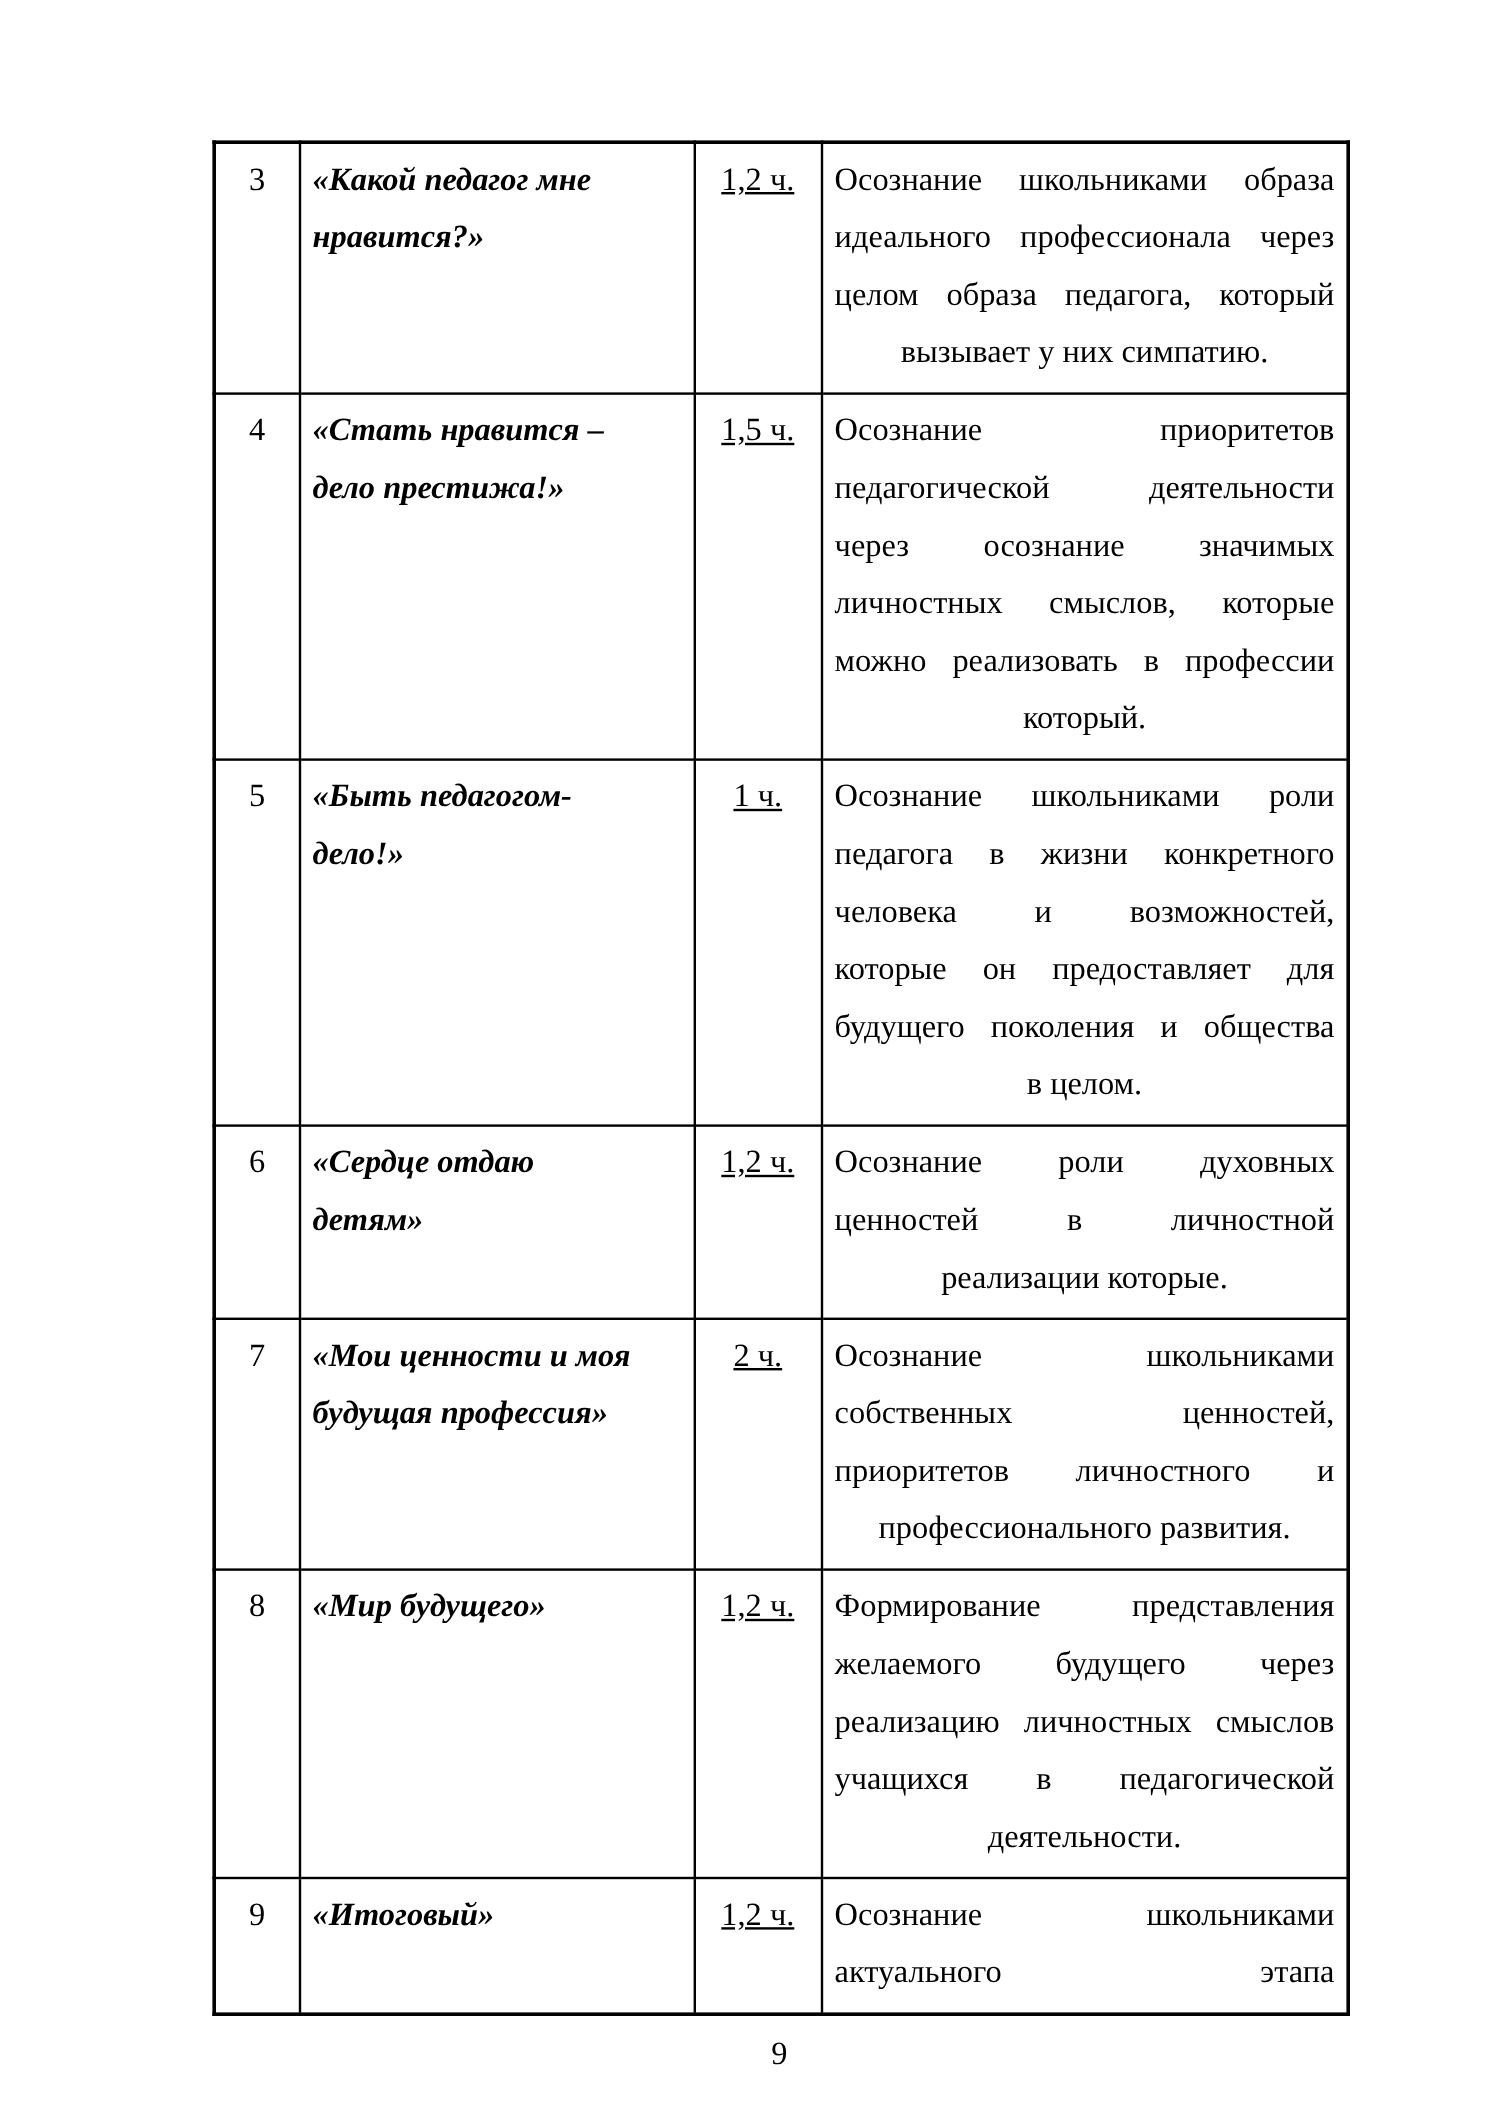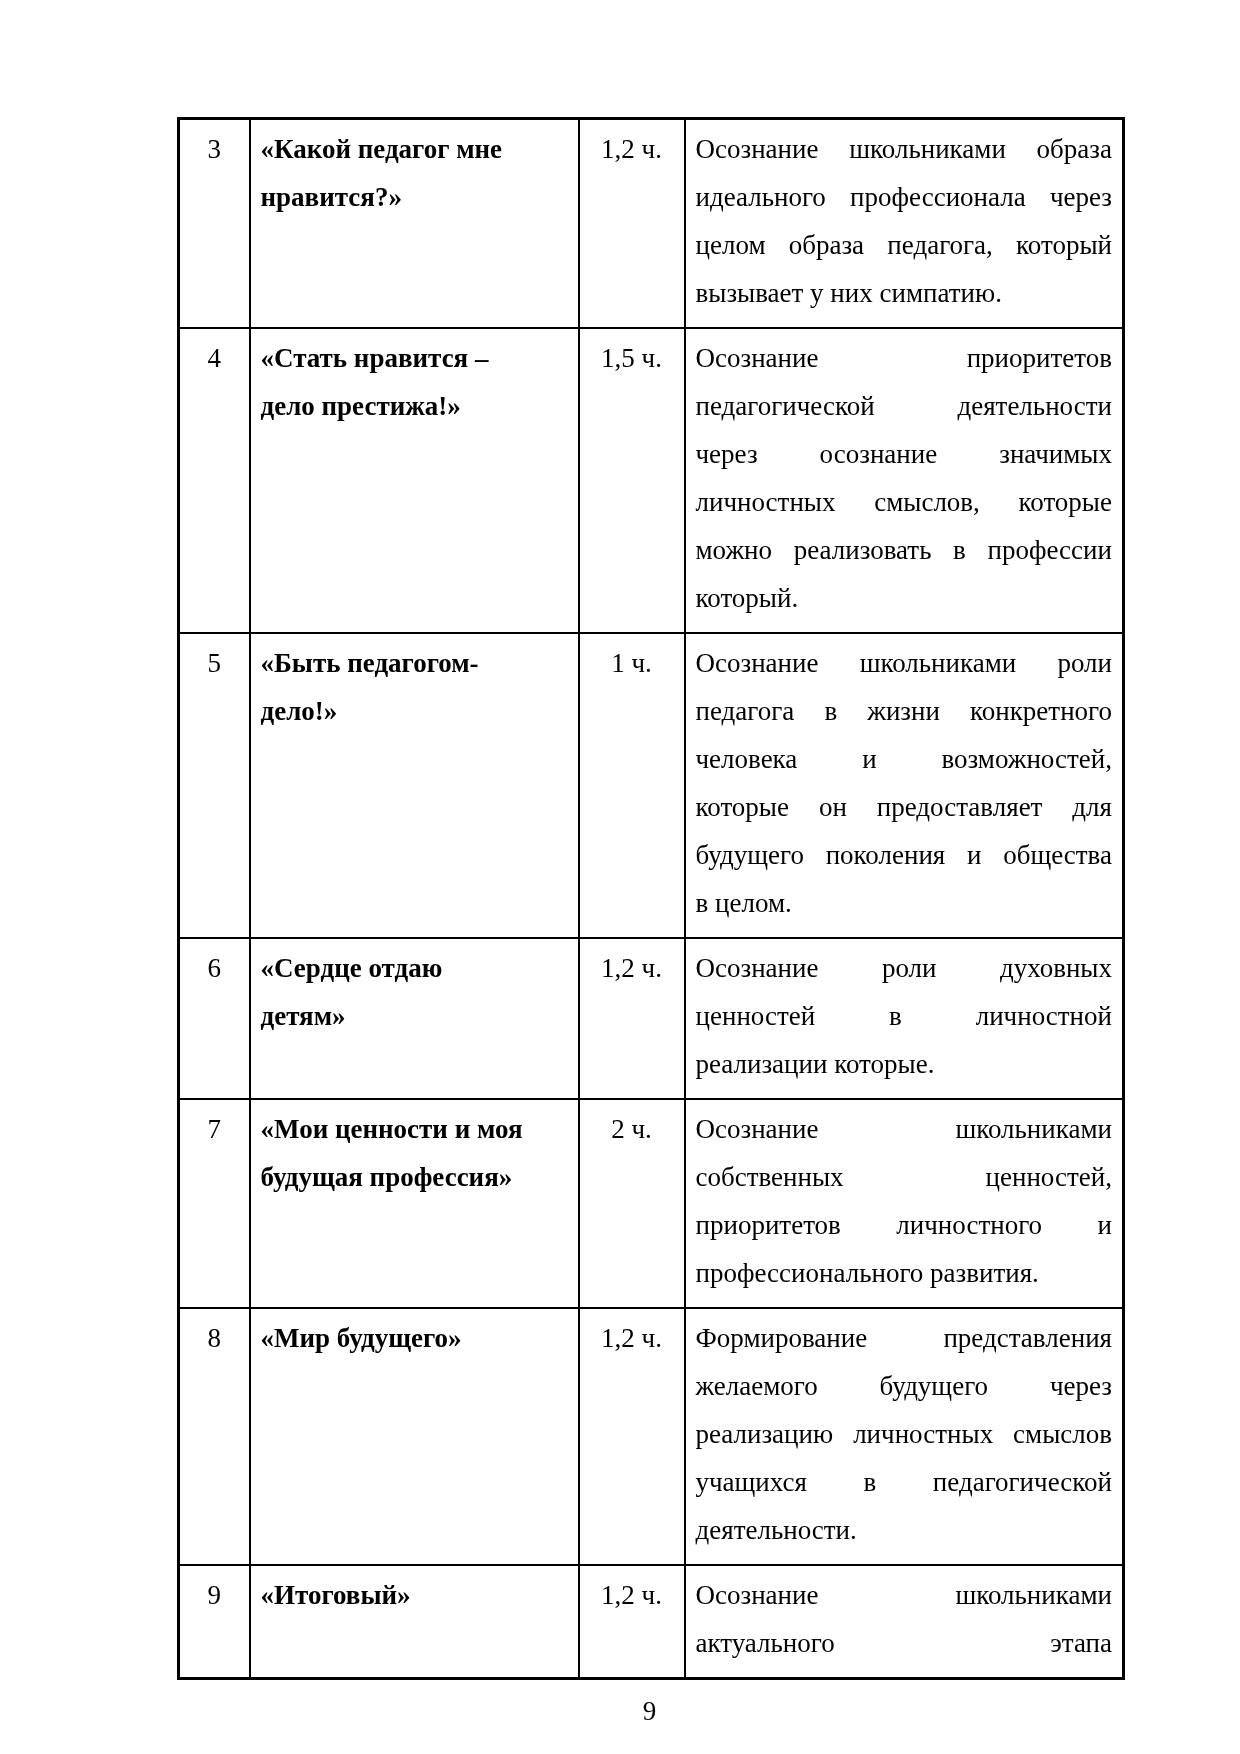--- a/index.html
+++ b/index.html
@@ -20,23 +20,23 @@
     border:3px solid #000;
   }
   table.course-table td{
     border:2px solid #000;
     vertical-align:top;
     font-size:27px;
     padding:5px 10px 10px 10px;
   }
   .line{line-height:48px;}
   .c-num{text-align:center;padding-left:2px;padding-right:2px;}
-  .c-title{font-weight:bold;padding-left:8px;padding-right:6px;margin-top:16px;}
-  .c-hours{text-align:center;white-space:nowrap;padding-left:2px;padding-right:2px;}
-  .c-desc .line{text-align:left;}
+  .c-title{font-weight:bold;font-style:italic;padding-left:8px;padding-right:6px;margin-top:16px;}
+  .c-hours{text-align:center;white-space:nowrap;padding-left:2px;padding-right:2px;text-decoration:underline;}
+  .c-desc .line{text-align:center;}
   .c-desc .line.jl{text-align:justify;text-align-last:justify;}
   .page-number{
     width:945px;
     margin-top:16px;
     text-align:center;
     font-size:27px;
   }
 </style>
 </head>
 <body>

